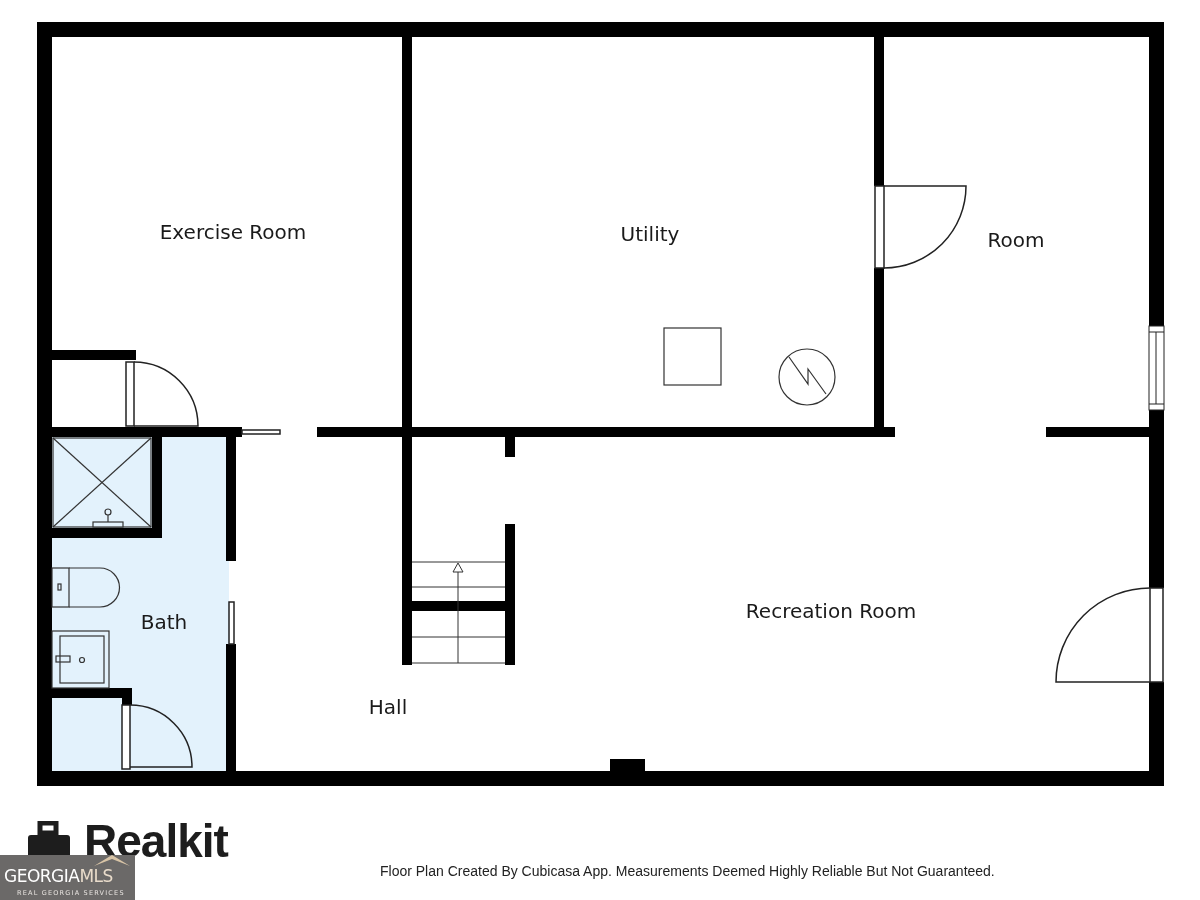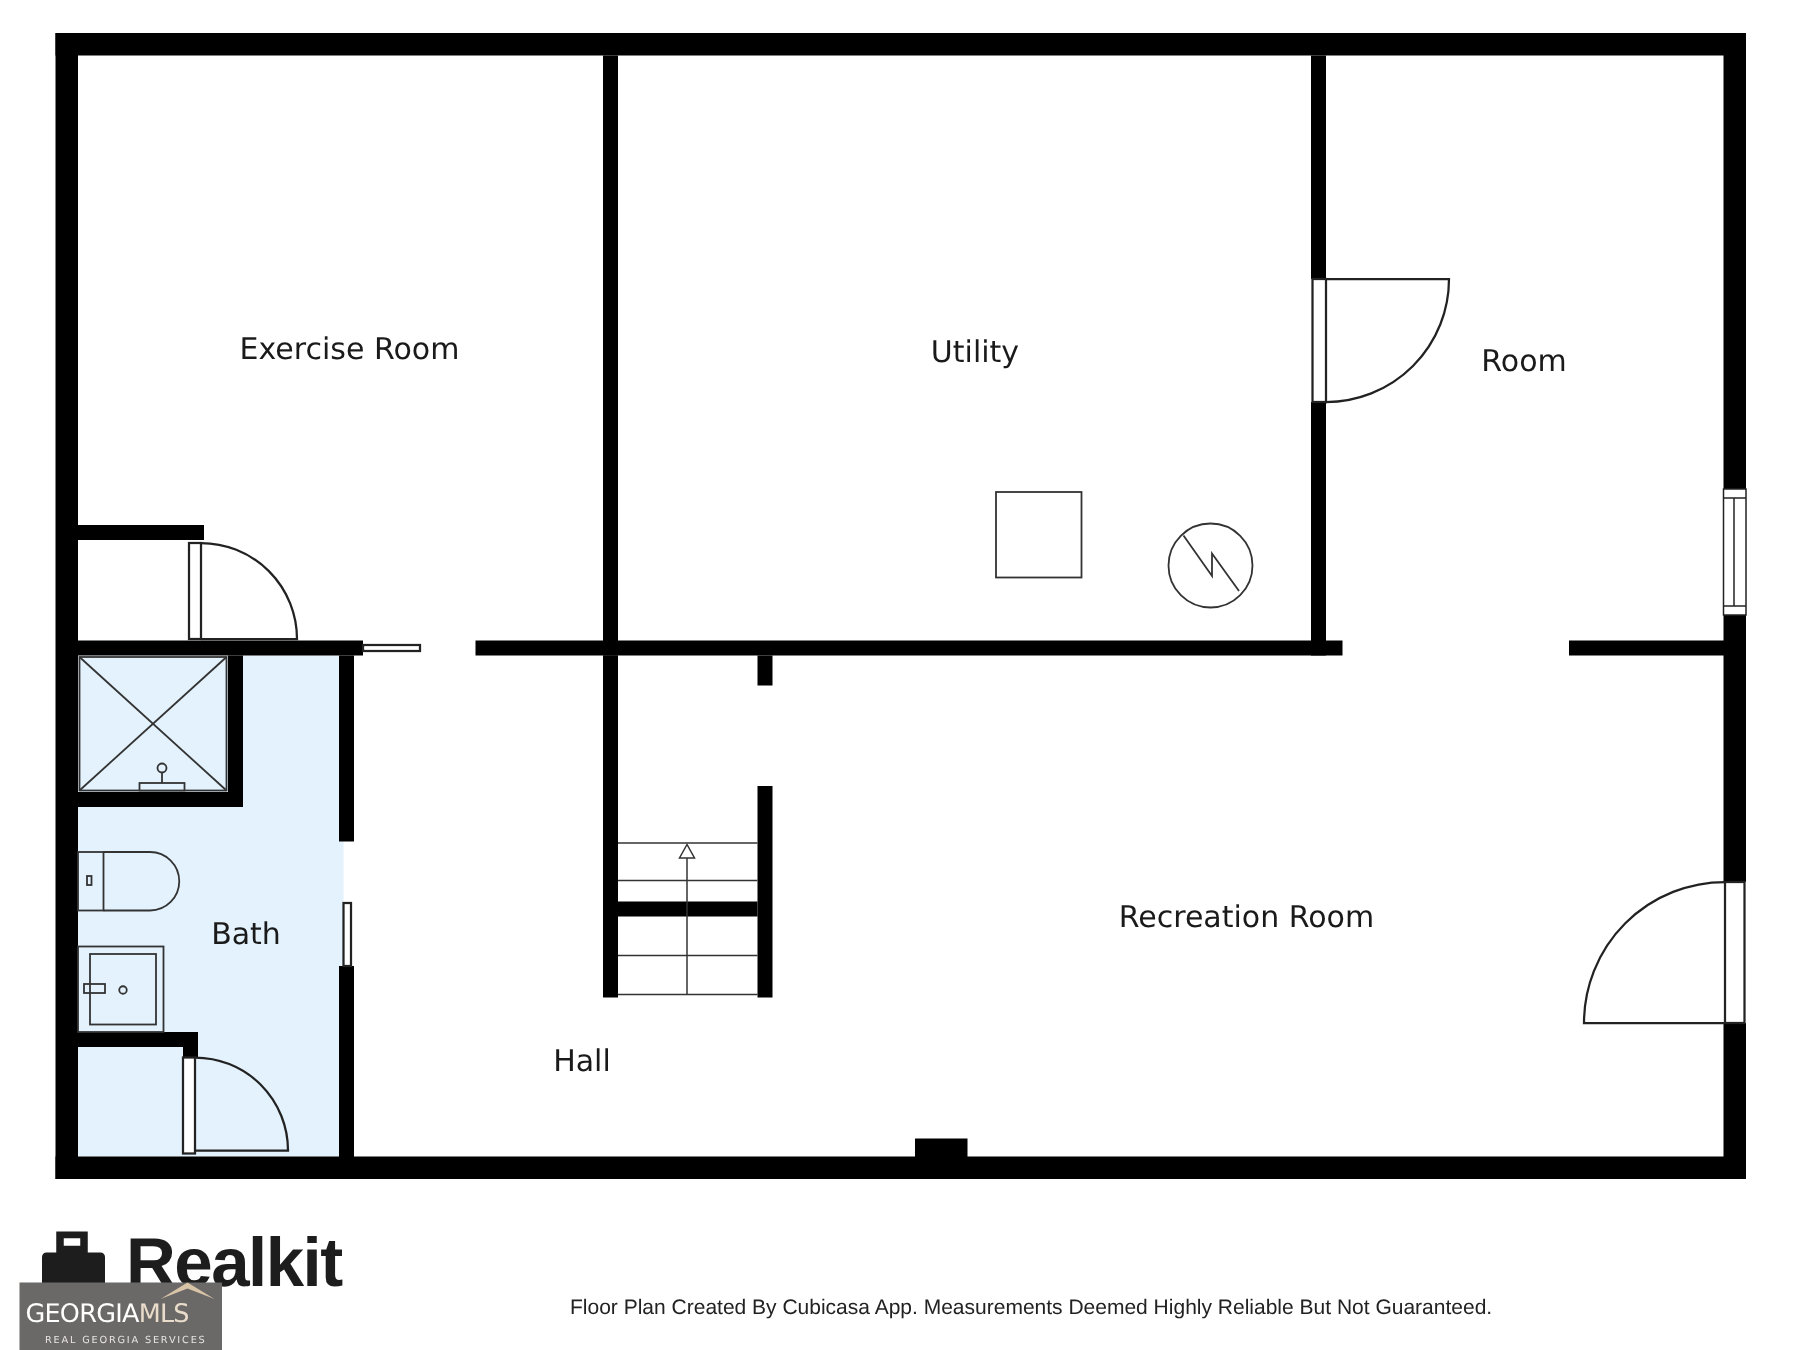--- a/index.html
+++ b/index.html
@@ -2,21 +2,21 @@
 <html><head>
 <meta charset="utf-8">
 <style>
   html, body { margin: 0; padding: 0; background: #ffffff; }
   body { width: 1200px; height: 900px; position: relative; overflow: hidden; font-family: "DejaVu Sans", sans-serif; }
   #plan { position: absolute; left: 0; top: 0; }
   .room-label { font-family: "DejaVu Sans", sans-serif; font-size: 20px; fill: #1a1a1a; }
   .footer-note { position: absolute; left: 380px; top: 863px; font-family: Liberation Sans, sans-serif; font-size: 14px; color: #222; white-space: nowrap; }
   .realkit { position: absolute; left: 28px; top: 818px; display: flex; align-items: center; }
   .realkit-text { font-family: "Liberation Sans", sans-serif; font-size: 46px; font-weight: 700; color: #1d1d1d; letter-spacing: -1px; margin-left: 14px; line-height: 1; }
-  .gmls { position: absolute; left: 0; top: 855px; width: 135px; height: 45px; background: #6b6968; color: #fff; margin-left: 13px; }
+  .gmls { position: absolute; left: 0; top: 855px; width: 135px; height: 45px; background: #6b6968; color: #fff; }
   .gmls-main { position: absolute; left: 4px; top: 11px; font-family: "DejaVu Sans", sans-serif; font-size: 17px; letter-spacing: -0.5px; white-space: nowrap; }
   .gmls-main .mls { color: #e9dccb; }
   .gmls-sub { position: absolute; left: 17px; top: 34px; font-family: "DejaVu Sans", sans-serif; font-size: 6.5px; letter-spacing: 1.2px; color: #e8e4e0; white-space: nowrap; }
   .gmls-roof { position: absolute; left: 92px; top: -2px; }
 </style>
 </head>
 <body>
 
 <svg id="plan" width="1200" height="900" viewBox="0 0 1200 900" xmlns="http://www.w3.org/2000/svg">
 

